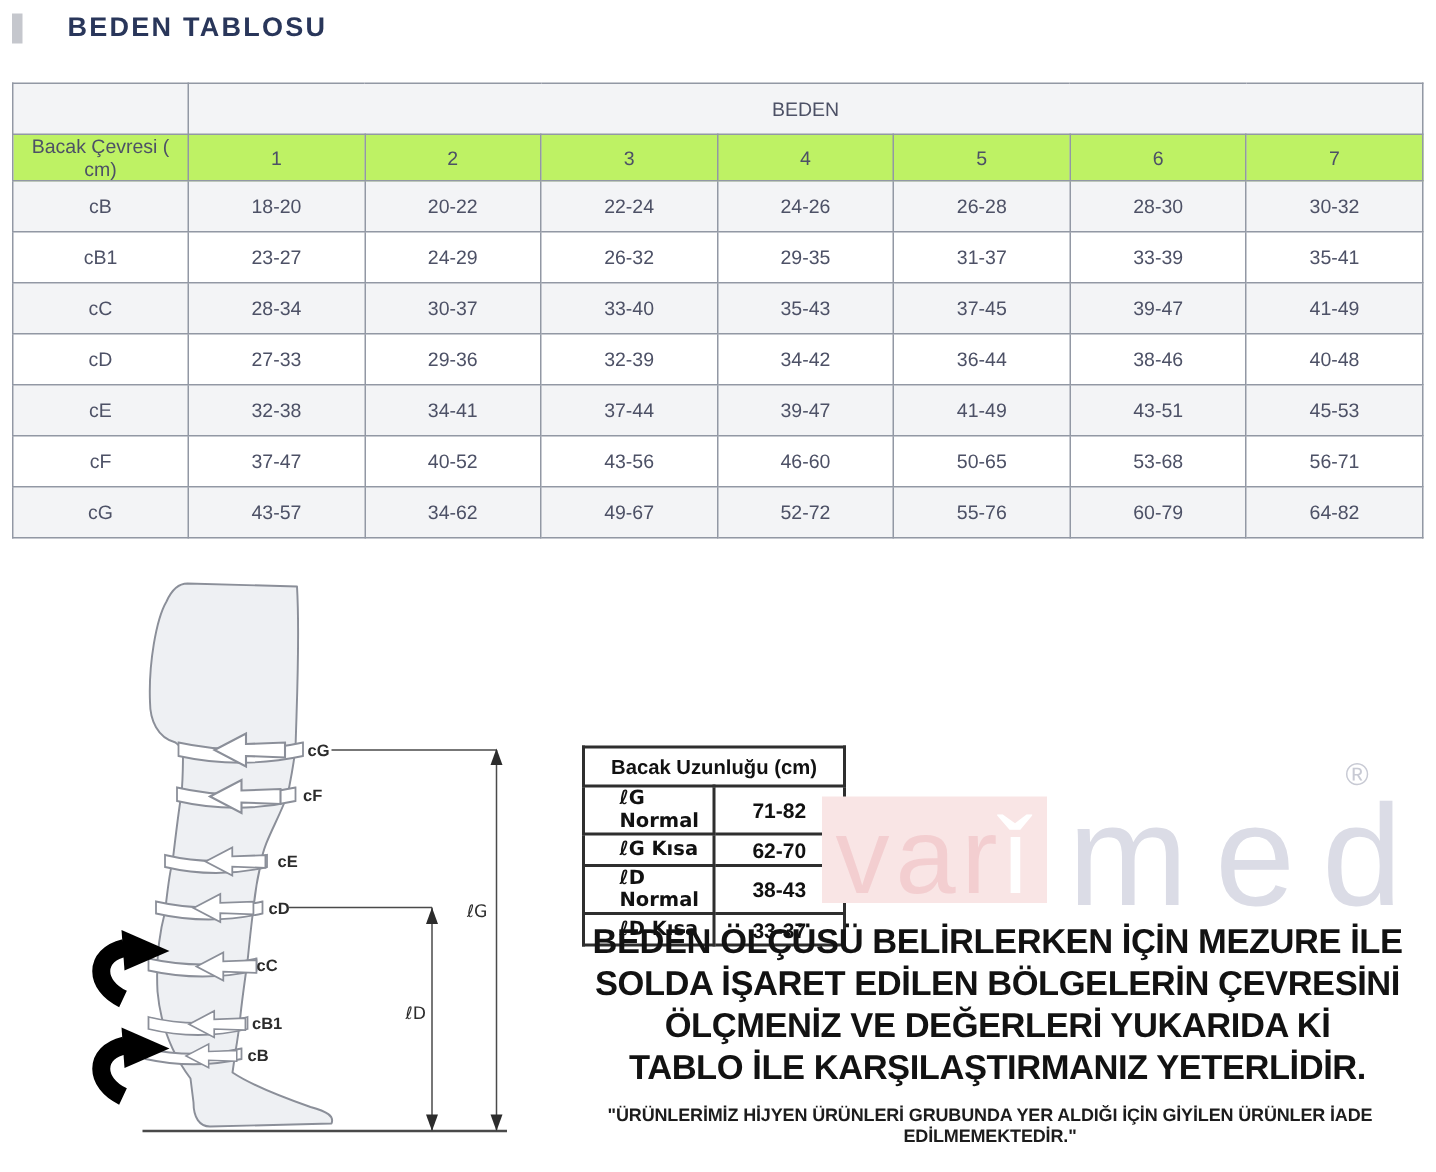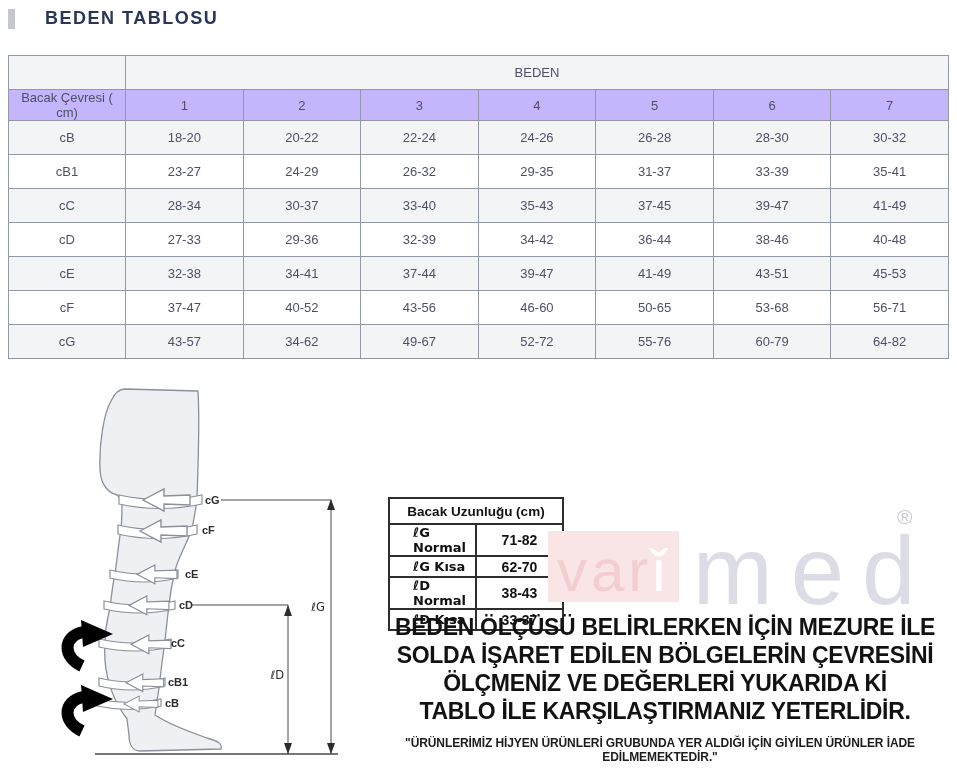--- a/index.html
+++ b/index.html
@@ -11,41 +11,41 @@
   .title-row { position:absolute; top:8px; left:8px; display:flex; align-items:center; }
   .title-bar { display:inline-block; width:7px; height:20px; background:#c5c7cd; }
   .page-title { margin-left:30px; font-size:18px; font-weight:bold; color:#29365a; letter-spacing:1.5px; }
 
   
   .size-table { position:absolute; top:55px; left:8px; width:941px; border-collapse:collapse; table-layout:fixed;
                 font-size:13px; color:#4d5166; }
   .size-table td, .size-table th { border:1px solid #9298a4; text-align:center; font-weight:normal; padding:0; }
   .size-table col.label-col { width:117px; }
   .size-table tr.group-row td { height:34px; background:#f3f4f6; }
-  .size-table tr.cols-row td { height:28px; background:#c4b5fd; }
+  .size-table tr.cols-row td { height:28px; background:#bef264; }
   .size-table tbody tr td { height:34px; }
   .size-table tbody tr:nth-child(odd) td { background:#f3f4f6; }
   .size-table tbody tr:nth-child(even) td { background:#fff; }
 
   
   .leg-svg { position:absolute; left:55px; top:383px; }
 
   
   .length-table { position:absolute; left:388px; top:497px; width:176px; border-collapse:collapse; table-layout:fixed;
                   color:#111; }
   .length-table td { border:2px solid #2e2e2e; }
   .length-table .lt-header { height:26px; text-align:center; font-weight:bold; font-size:13.5px; }
   .length-table .lt-label { width:89px; height:21px; font-weight:bold; font-size:13px; padding-left:23px;
                             font-family:"DejaVu Sans","Liberation Sans",sans-serif; }
   .length-table .lt-value { text-align:center; font-weight:bold; font-size:14px; }
 
   
   .watermark { position:absolute; left:548px; top:531px; display:flex; align-items:flex-end; }
   .wm-pink { background:#f9e5e5; height:71px; padding:0 9px; display:flex; align-items:flex-end;
-             font-size:60px; line-height:62px; color:#f3ced0; letter-spacing:4px; font-weight:normal; }
+             font-size:72px; line-height:62px; color:#f3ced0; letter-spacing:4px; font-weight:normal; }
   .wm-i { color:#ffffff; }
   .wm-med { color:#dbdce6; font-size:96px; line-height:62px; letter-spacing:18px; margin-left:14px; }
   .wm-reg { position:absolute; left:897px; top:505px; color:#c8cad4; font-size:21px; }
 
   
   .instructions { position:absolute; left:378px; top:613px; width:574px; text-align:center;
                   font-weight:bold; color:#121212; font-size:23px; line-height:28px; letter-spacing:-0.3px; }
   .note { position:absolute; left:368px; top:736px; width:584px; text-align:center;
           font-weight:bold; color:#1c1c1c; font-size:12px; letter-spacing:-0.1px; }
 

